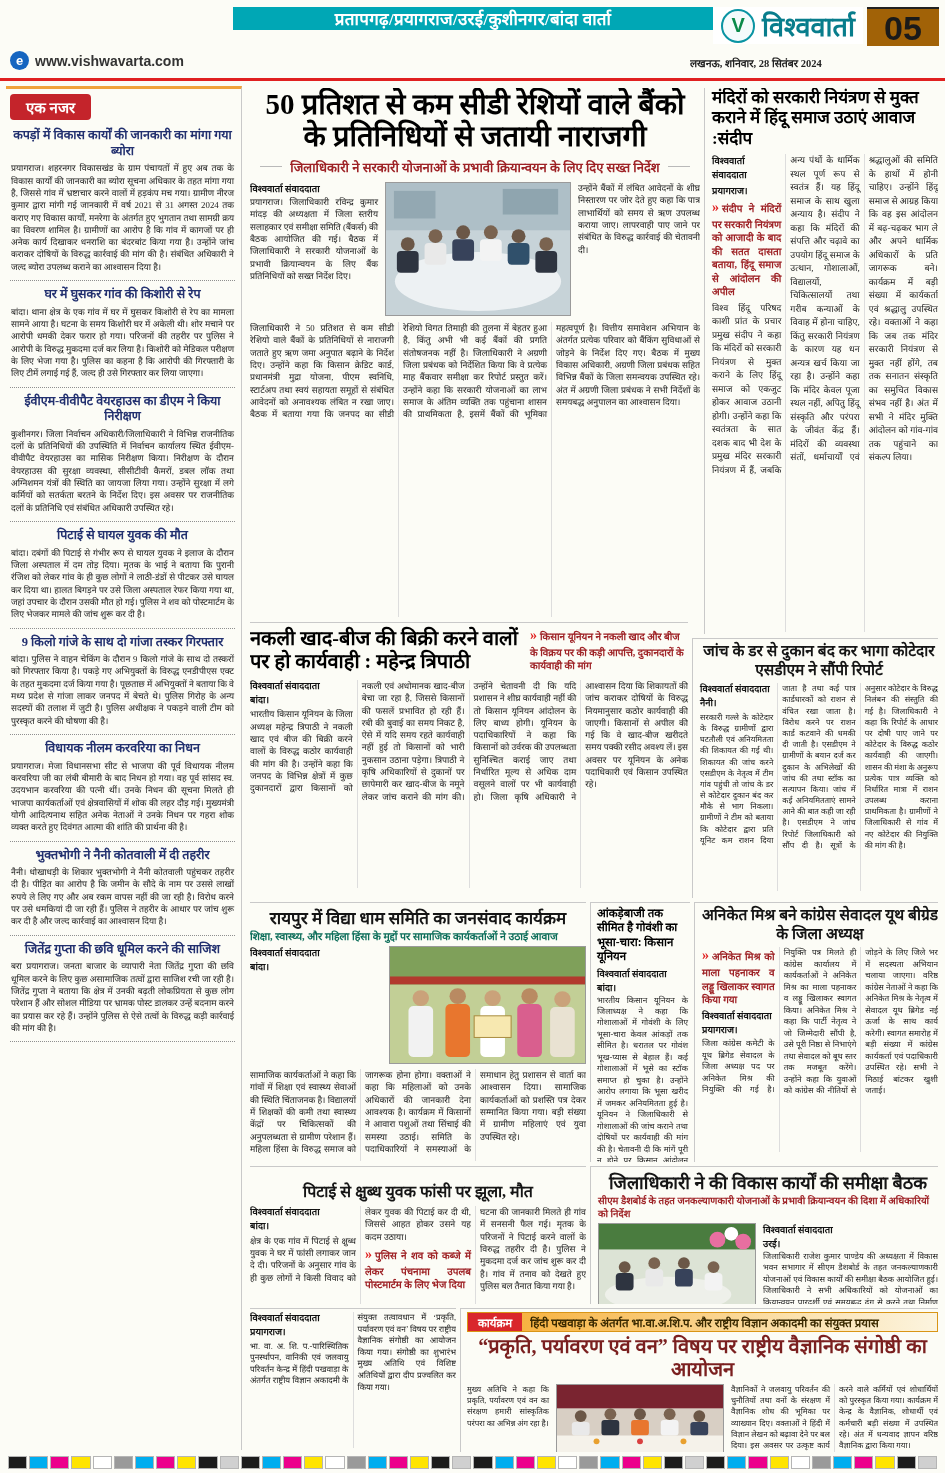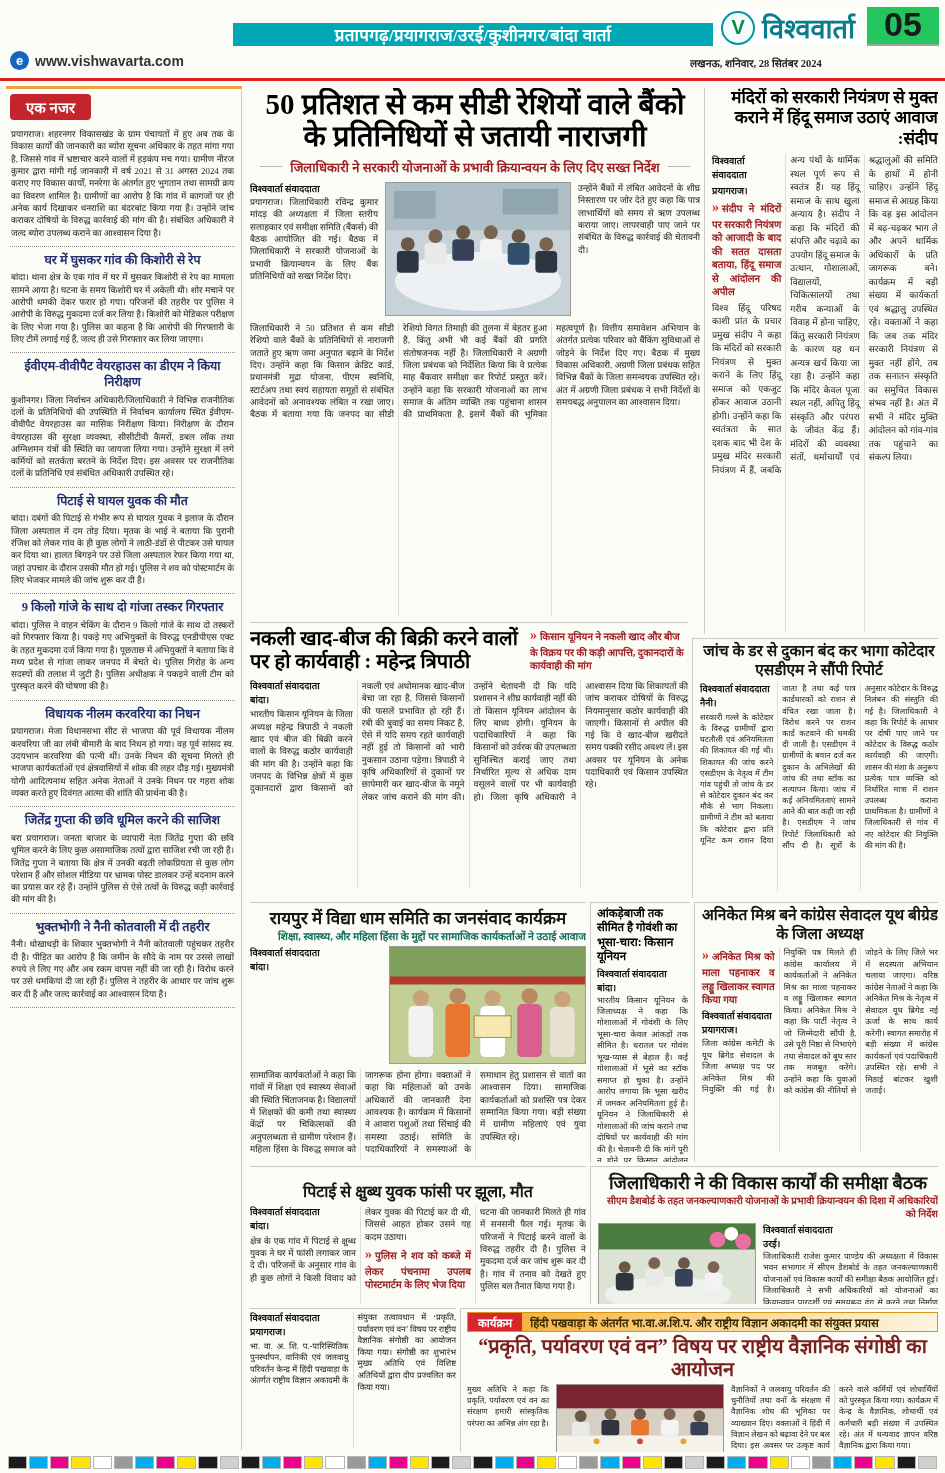--- a/index.html
+++ b/index.html
@@ -3,61 +3,61 @@
 <meta charset="utf-8">
 <style>
   *{margin:0;padding:0;box-sizing:border-box}
   body{background:#d9d9d9;font-family:"Liberation Serif","DejaVu Serif",serif}
   .page{position:relative;width:945px;height:1473px;margin:0 auto;background:#fcfcf6;color:#151515;overflow:hidden}
   .abs{position:absolute;overflow:hidden}
 
   
   .loc-bar{background:#00a7b5;color:#fff;display:flex;align-items:center;justify-content:center;
            font-weight:bold;font-size:17px;flex:1;letter-spacing:.3px}
-  .hdr-bar{display:flex;align-items:flex-end}
+  .hdr-bar{display:flex;align-items:flex-start}
   .brand-area{display:flex;align-items:center;gap:7px;padding:0 8px;background:#fff}
   .brand-logo{width:34px;height:34px;border-radius:50%;border:2px solid #0a94a3;background:#f4fbfc;
               display:flex;align-items:center;justify-content:center;font-weight:bold;font-size:20px;color:#0a8a4a;
               font-family:"Liberation Sans",sans-serif}
   .brand-name{font-size:27px;font-weight:bold;color:#087d8c}
   .red-divider{width:4px;background:#e02020}
   .page-num{width:72px;display:flex;align-items:center;justify-content:center;font-size:34px;font-weight:bold;
-            color:#1a1a1a;border-top:2px solid #222;border-bottom:2px solid #a3a3a3;background:#22c55e;
+            color:#1a1a1a;border-top:2px solid #222;border-bottom:2px solid #a3a3a3;background:#a16207;
             font-family:"Liberation Sans",sans-serif}
   .site-row{display:flex;align-items:center;gap:6px}
   .e-logo{width:19px;height:19px;border-radius:50%;background:#1565c0;color:#fff;display:flex;align-items:center;
           justify-content:center;font-size:13px;font-weight:bold;font-family:"Liberation Sans",sans-serif}
   .site-url{font-size:14px;font-weight:bold;color:#333;font-family:"Liberation Sans",sans-serif}
   .date-line{font-size:10.5px;font-weight:bold;color:#222}
   .hdr-rule{background:#e02020;height:3px}
 
   
   .sidebar{border-top:3px solid #f0a23a;border-right:1px solid #c9c9c9;padding:5px 6px 0 4px}
   .sb-title{display:inline-block;background:#c4242b;color:#fff;font-weight:bold;font-size:15px;
             padding:3px 16px;border-radius:4px;margin-bottom:2px}
   .sb-art{padding:6px 1px 7px;border-bottom:1px dotted #8f8f8f}
   .sb-art h3{font-size:12.5px;line-height:1.25;color:#22306f;text-align:center;margin-bottom:3px}
   .body-text{font-size:8.8px;line-height:1.4;text-align:justify;color:#1c1c1c}
 
   
   .byline{font-size:9.5px;font-weight:bold;color:#111;margin-bottom:1px}
   .pullquote{color:#9e2226;font-weight:bold;font-size:10px;line-height:1.35;margin-bottom:3px;break-inside:avoid}
   .pq-mark{color:#e02020;font-size:14px;font-weight:bold;margin-right:3px}
-  .subhead{color:#9e2226;font-weight:bold;text-align:right}
+  .subhead{color:#9e2226;font-weight:bold;text-align:left}
   .subhead-rule{display:flex;align-items:center;gap:8px}
   .subhead-rule::before,.subhead-rule::after{content:"";flex:1;height:1px;background:#b9b9b9}
   .cols-2{columns:2;column-gap:9px;column-rule:1px solid #ddd}
   .cols-3{columns:3;column-gap:9px;column-rule:1px solid #ddd}
   .cols-4{columns:4;column-gap:9px;column-rule:1px solid #ddd}
   .photo{border:1px solid #9a9a9a;background:#cfcfcf;overflow:hidden}
   .photo svg{display:block;width:100%;height:100%}
 
   .art-main h1{font-size:29px;line-height:1.12;text-align:center;color:#000;margin:0 4px 5px}
   .art-main .subhead{font-size:13px;margin:0 10px 6px}
-  .h-md{font-size:17px;line-height:1.2;text-align:right;color:#000}
+  .h-md{font-size:17px;line-height:1.2;text-align:left;color:#000}
   .h-lg{font-size:20px;line-height:1.15;color:#000}
   .strip{display:flex;align-items:center;height:20px;background:linear-gradient(90deg,#f6a92c,#fbe2ae 70%,#fcf4df);
          border:1px solid #d99516}
   .strip-label{background:#d9262c;color:#fff;font-weight:bold;font-size:11.5px;padding:2px 10px;height:100%;
                display:flex;align-items:center}
   .strip-text{font-size:11.5px;font-weight:bold;color:#3a2a00;padding:0 8px;white-space:nowrap;overflow:hidden}
   .sang-head{font-size:20px;line-height:1.15;text-align:center;color:#7a1f1f;margin:3px 4px}
 
   
   .colorbars{display:flex;gap:2px}
@@ -84,20 +84,21 @@
     </div>
     <div class="abs date-line" style="left:690px;top:56px">लखनऊ, शनिवार, 28 सितंबर 2024</div>
     <div class="abs hdr-rule" style="left:0;top:78px;width:945px"></div>
   </header>
 
   <aside class="abs sidebar" style="left:6px;top:86px;width:236px;height:1364px">
     <div class="sb-title">एक नजर</div>
     <div>
 
         <article class="sb-art">
+          <h3>कपड़ों में विकास कार्यों की जानकारी का मांगा गया ब्योरा</h3>
           <p class="body-text">प्रयागराज। शहरनगर विकासखंड के ग्राम पंचायतों में हुए अब तक के विकास कार्यों की जानकारी का ब्योरा सूचना अधिकार के तहत मांगा गया है, जिससे गांव में भ्रष्टाचार करने वालों में हड़कंप मच गया। ग्रामीण नीरज कुमार द्वारा मांगी गई जानकारी में वर्ष 2021 से 31 अगस्त 2024 तक कराए गए विकास कार्यों, मनरेगा के अंतर्गत हुए भुगतान तथा सामग्री क्रय का विवरण शामिल है। ग्रामीणों का आरोप है कि गांव में कागजों पर ही अनेक कार्य दिखाकर धनराशि का बंदरबांट किया गया है। उन्होंने जांच कराकर दोषियों के विरुद्ध कार्रवाई की मांग की है। संबंधित अधिकारी ने जल्द ब्योरा उपलब्ध कराने का आश्वासन दिया है।</p>
         </article>
 
         <article class="sb-art">
           <h3>घर में घुसकर गांव की किशोरी से रेप</h3>
           <p class="body-text">बांदा। थाना क्षेत्र के एक गांव में घर में घुसकर किशोरी से रेप का मामला सामने आया है। घटना के समय किशोरी घर में अकेली थी। शोर मचाने पर आरोपी धमकी देकर फरार हो गया। परिजनों की तहरीर पर पुलिस ने आरोपी के विरुद्ध मुकदमा दर्ज कर लिया है। किशोरी को मेडिकल परीक्षण के लिए भेजा गया है। पुलिस का कहना है कि आरोपी की गिरफ्तारी के लिए टीमें लगाई गई हैं, जल्द ही उसे गिरफ्तार कर लिया जाएगा।</p>
         </article>
 
         <article class="sb-art">
           <h3>ईवीएम-वीवीपैट वेयरहाउस का डीएम ने किया निरीक्षण</h3>
@@ -113,27 +114,27 @@
           <h3>9 किलो गांजे के साथ दो गांजा तस्कर गिरफ्तार</h3>
           <p class="body-text">बांदा। पुलिस ने वाहन चेकिंग के दौरान 9 किलो गांजे के साथ दो तस्करों को गिरफ्तार किया है। पकड़े गए अभियुक्तों के विरुद्ध एनडीपीएस एक्ट के तहत मुकदमा दर्ज किया गया है। पूछताछ में अभियुक्तों ने बताया कि वे मध्य प्रदेश से गांजा लाकर जनपद में बेचते थे। पुलिस गिरोह के अन्य सदस्यों की तलाश में जुटी है। पुलिस अधीक्षक ने पकड़ने वाली टीम को पुरस्कृत करने की घोषणा की है।</p>
         </article>
 
         <article class="sb-art">
           <h3>विधायक नीलम करवरिया का निधन</h3>
           <p class="body-text">प्रयागराज। मेजा विधानसभा सीट से भाजपा की पूर्व विधायक नीलम करवरिया जी का लंबी बीमारी के बाद निधन हो गया। वह पूर्व सांसद स्व. उदयभान करवरिया की पत्नी थीं। उनके निधन की सूचना मिलते ही भाजपा कार्यकर्ताओं एवं क्षेत्रवासियों में शोक की लहर दौड़ गई। मुख्यमंत्री योगी आदित्यनाथ सहित अनेक नेताओं ने उनके निधन पर गहरा शोक व्यक्त करते हुए दिवंगत आत्मा की शांति की प्रार्थना की है।</p>
         </article>
 
         <article class="sb-art">
+          <h3>भुक्तभोगी ने नैनी कोतवाली में दी तहरीर</h3>
+          <p class="body-text">नैनी। धोखाधड़ी के शिकार भुक्तभोगी ने नैनी कोतवाली पहुंचकर तहरीर दी है। पीड़ित का आरोप है कि जमीन के सौदे के नाम पर उससे लाखों रुपये ले लिए गए और अब रकम वापस नहीं की जा रही है। विरोध करने पर उसे धमकियां दी जा रही हैं। पुलिस ने तहरीर के आधार पर जांच शुरू कर दी है और जल्द कार्रवाई का आश्वासन दिया है।</p>
+        </article>
+
+        <article class="sb-art">
           <h3>जितेंद्र गुप्ता की छवि धूमिल करने की साजिश</h3>
           <p class="body-text">बरा प्रयागराज। जनता बाजार के व्यापारी नेता जितेंद्र गुप्ता की छवि धूमिल करने के लिए कुछ असामाजिक तत्वों द्वारा साजिश रची जा रही है। जितेंद्र गुप्ता ने बताया कि क्षेत्र में उनकी बढ़ती लोकप्रियता से कुछ लोग परेशान हैं और सोशल मीडिया पर भ्रामक पोस्ट डालकर उन्हें बदनाम करने का प्रयास कर रहे हैं। उन्होंने पुलिस से ऐसे तत्वों के विरुद्ध कड़ी कार्रवाई की मांग की है।</p>
-        </article>
-
-        <article class="sb-art">
-          <h3>भुक्तभोगी ने नैनी कोतवाली में दी तहरीर</h3>
-          <p class="body-text">नैनी। धोखाधड़ी के शिकार भुक्तभोगी ने नैनी कोतवाली पहुंचकर तहरीर दी है। पीड़ित का आरोप है कि जमीन के सौदे के नाम पर उससे लाखों रुपये ले लिए गए और अब रकम वापस नहीं की जा रही है। विरोध करने पर उसे धमकियां दी जा रही हैं। पुलिस ने तहरीर के आधार पर जांच शुरू कर दी है और जल्द कार्रवाई का आश्वासन दिया है।</p>
         </article>
       </div>
   </aside>
 
   <section class="abs art-main" style="left:250px;top:88px;width:450px;height:532px">
     <h1>50 प्रतिशत से कम सीडी रेशियों वाले बैंको के प्रतिनिधियों से जतायी नाराजगी</h1>
     <div class="subhead subhead-rule">
       <span>जिलाधिकारी ने सरकारी योजनाओं के प्रभावी क्रियान्वयन के लिए दिए सख्त निर्देश</span>
     </div>
     <div style="display:flex;gap:7px;margin-top:4px">

